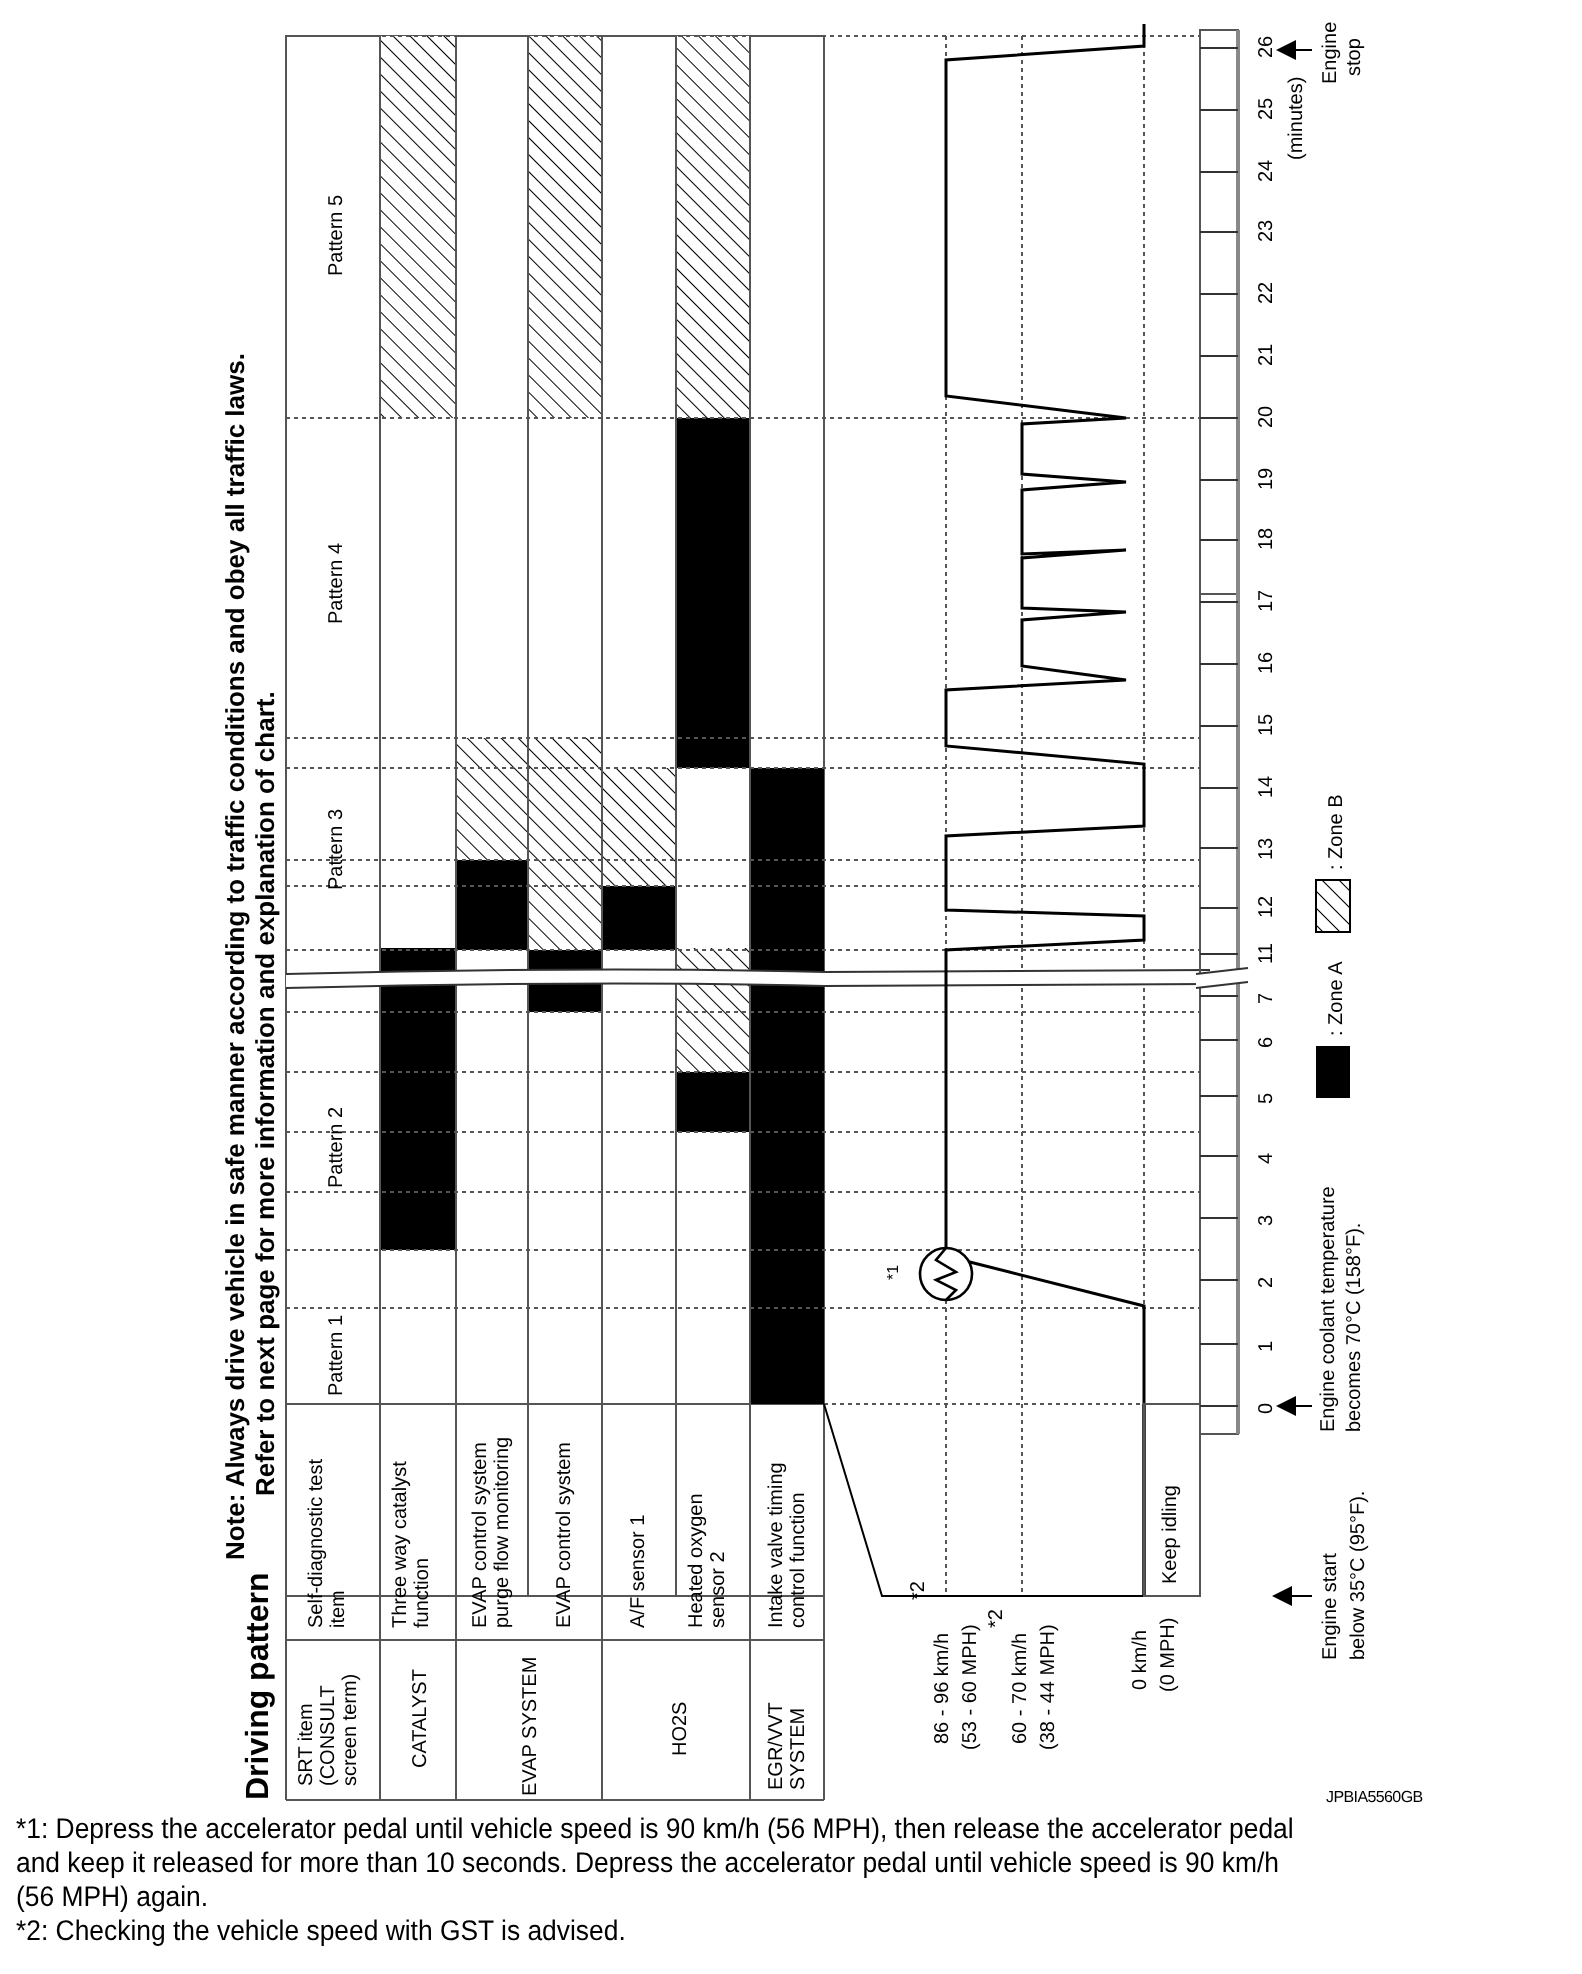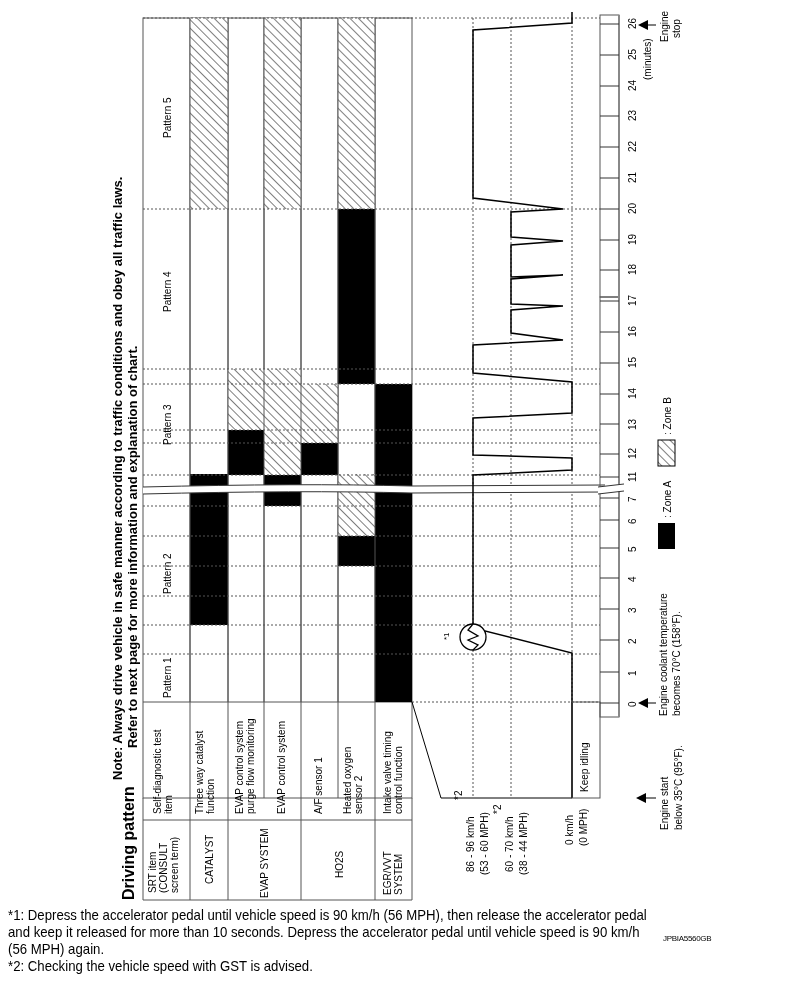--- a/index.html
+++ b/index.html
@@ -1,20 +1,20 @@
 <!DOCTYPE html>
 <html><head>
 <meta charset="utf-8">
 <style>
   html,body{margin:0;padding:0;background:#fff;}
   body{width:791px;height:987px;position:relative;overflow:hidden;font-family:"Liberation Sans",sans-serif;color:#000;}
   #diagram{position:absolute;left:0;top:0;width:791px;height:905px;}
   .footnotes{position:absolute;left:8px;top:907px;width:780px;font-size:14.2px;line-height:17px;font-family:"Liberation Sans",sans-serif;transform:scaleX(0.93);transform-origin:left top;white-space:nowrap;}
   .footnotes div{margin:0;}
-  .code{position:absolute;left:663px;top:894px;font-size:8px;letter-spacing:-0.3px;margin-top:40px;}
+  .code{position:absolute;left:663px;top:894px;font-size:8px;letter-spacing:-0.3px;}
   svg text{font-family:"Liberation Sans",sans-serif;}
 </style>
 </head>
 <body>
 
 <svg id="diagram" width="791" height="905" viewBox="0 0 791 905" xmlns="http://www.w3.org/2000/svg">
   <defs>
     <pattern id="hatch" patternUnits="userSpaceOnUse" width="6" height="6" patternTransform="rotate(-45)">
       <rect width="6" height="6" fill="#fff"></rect>
       <line x1="0" y1="0" x2="0" y2="6" stroke="#000" stroke-width="1"></line>

